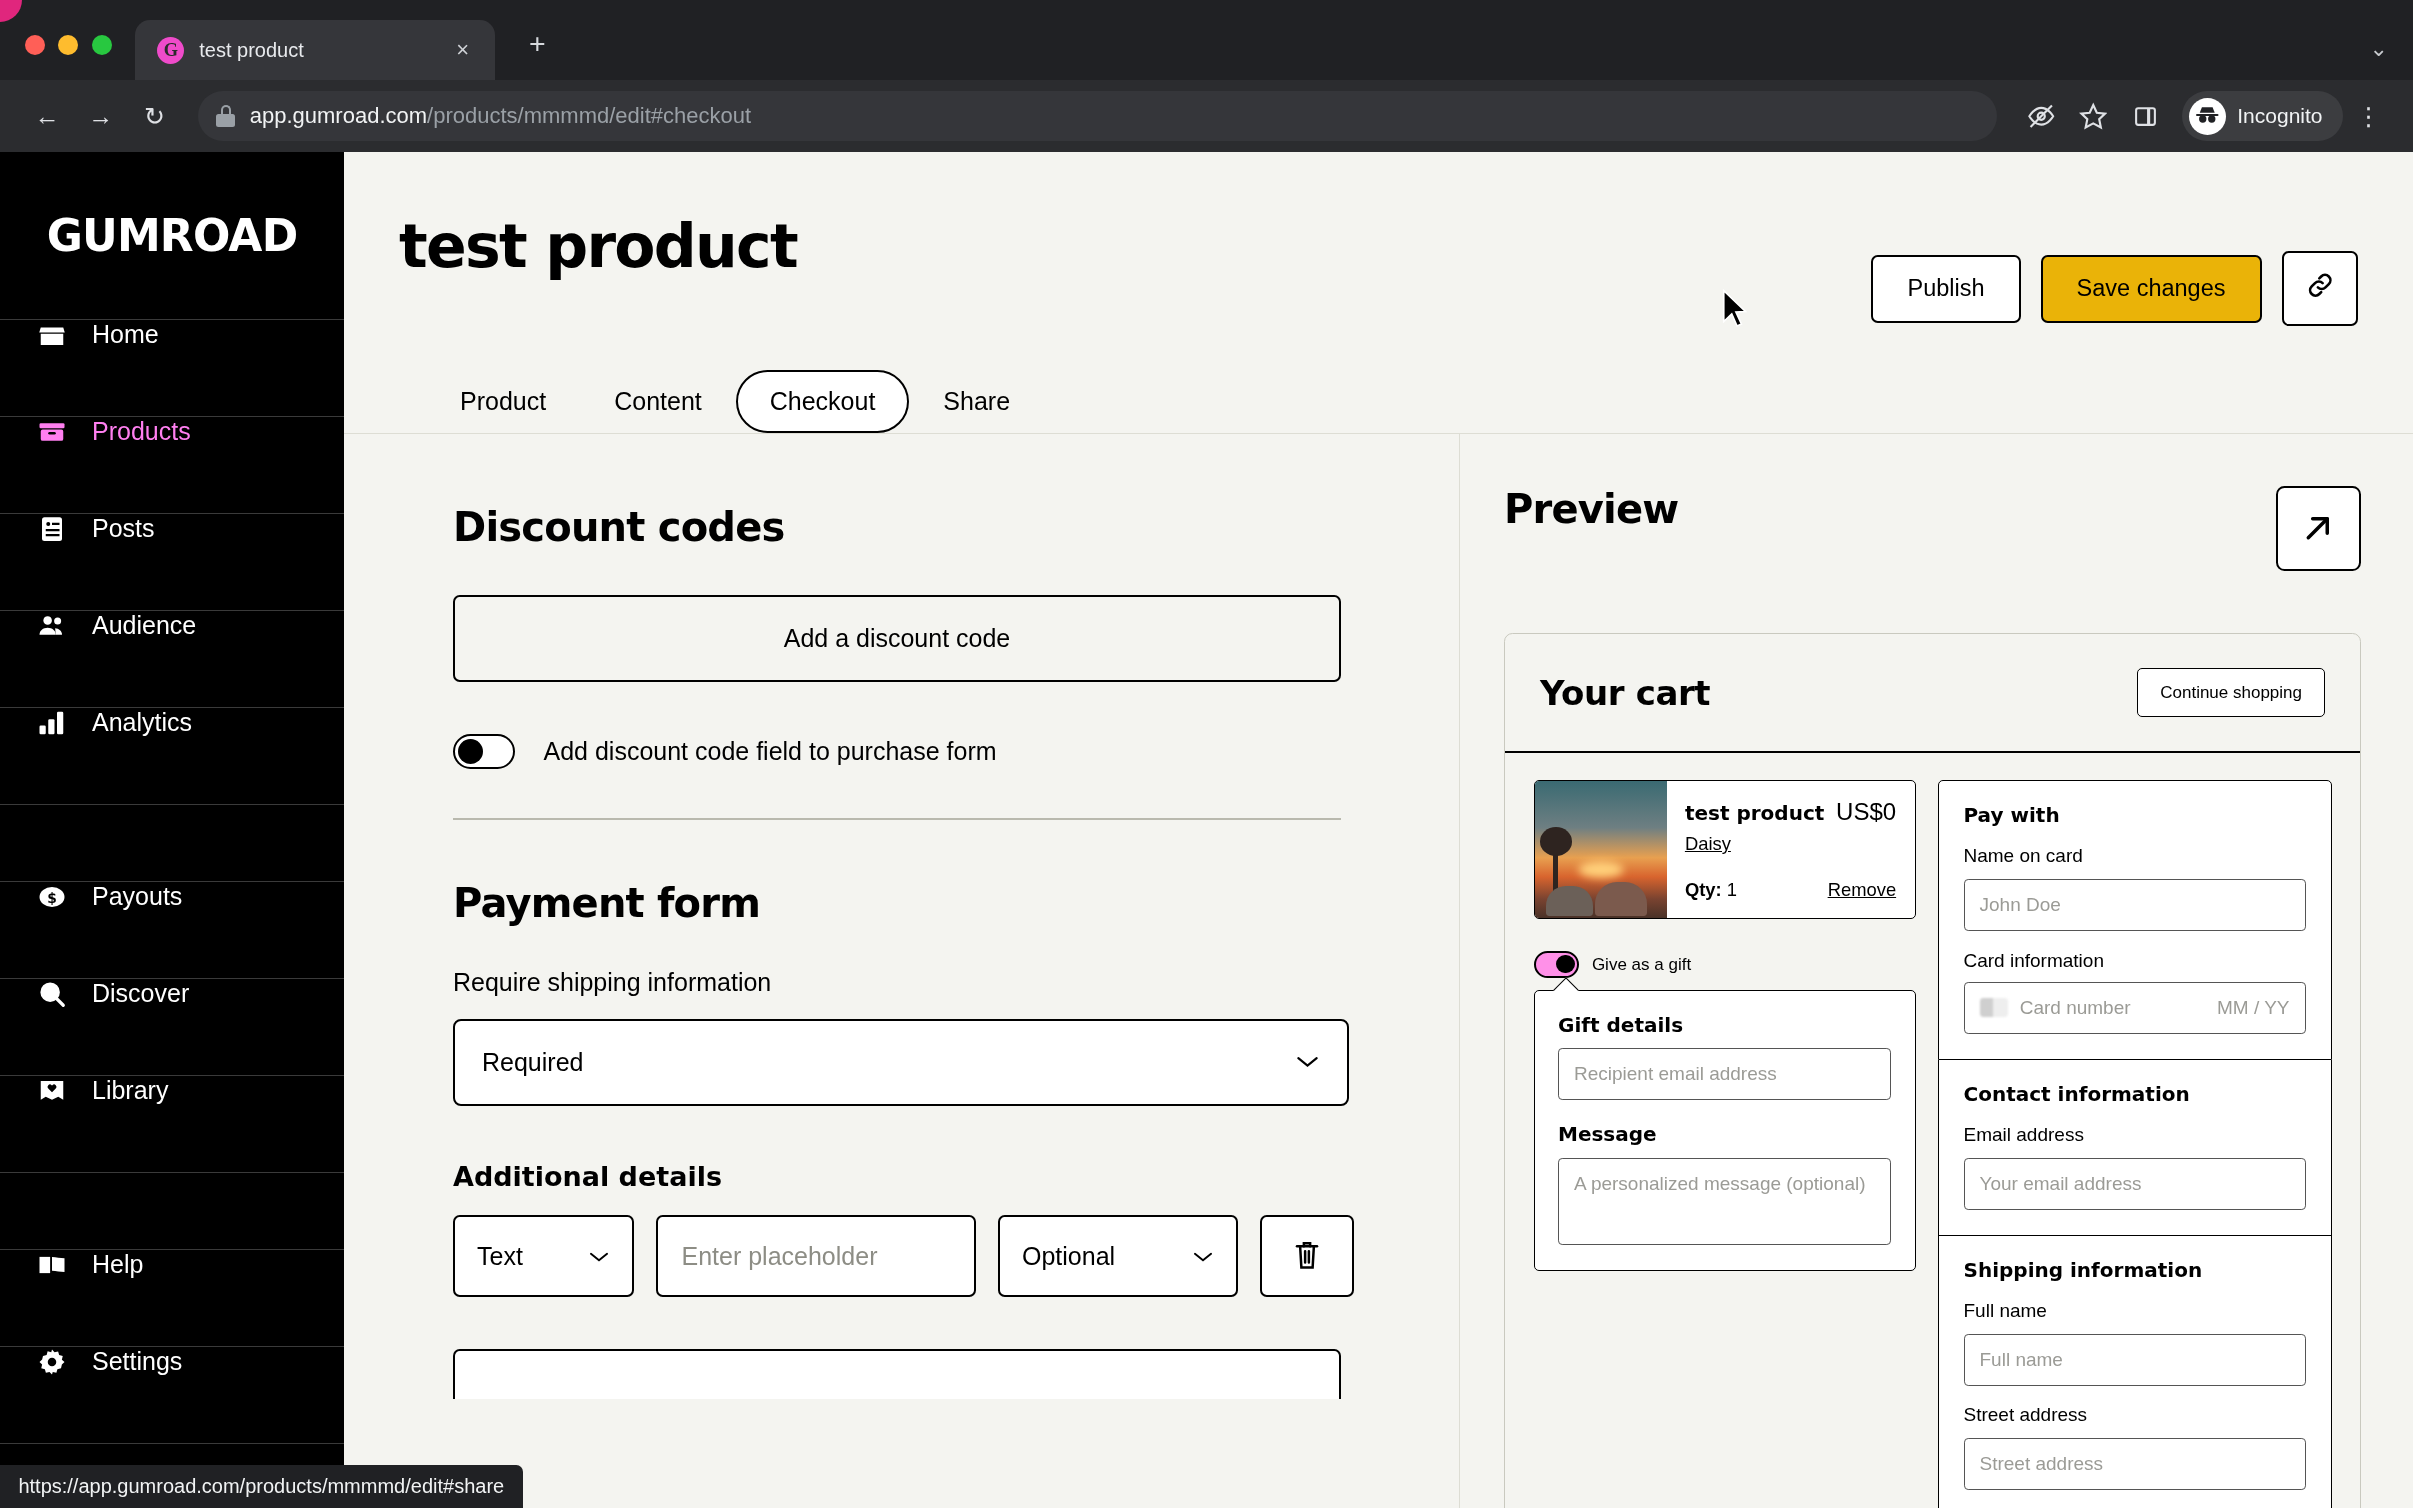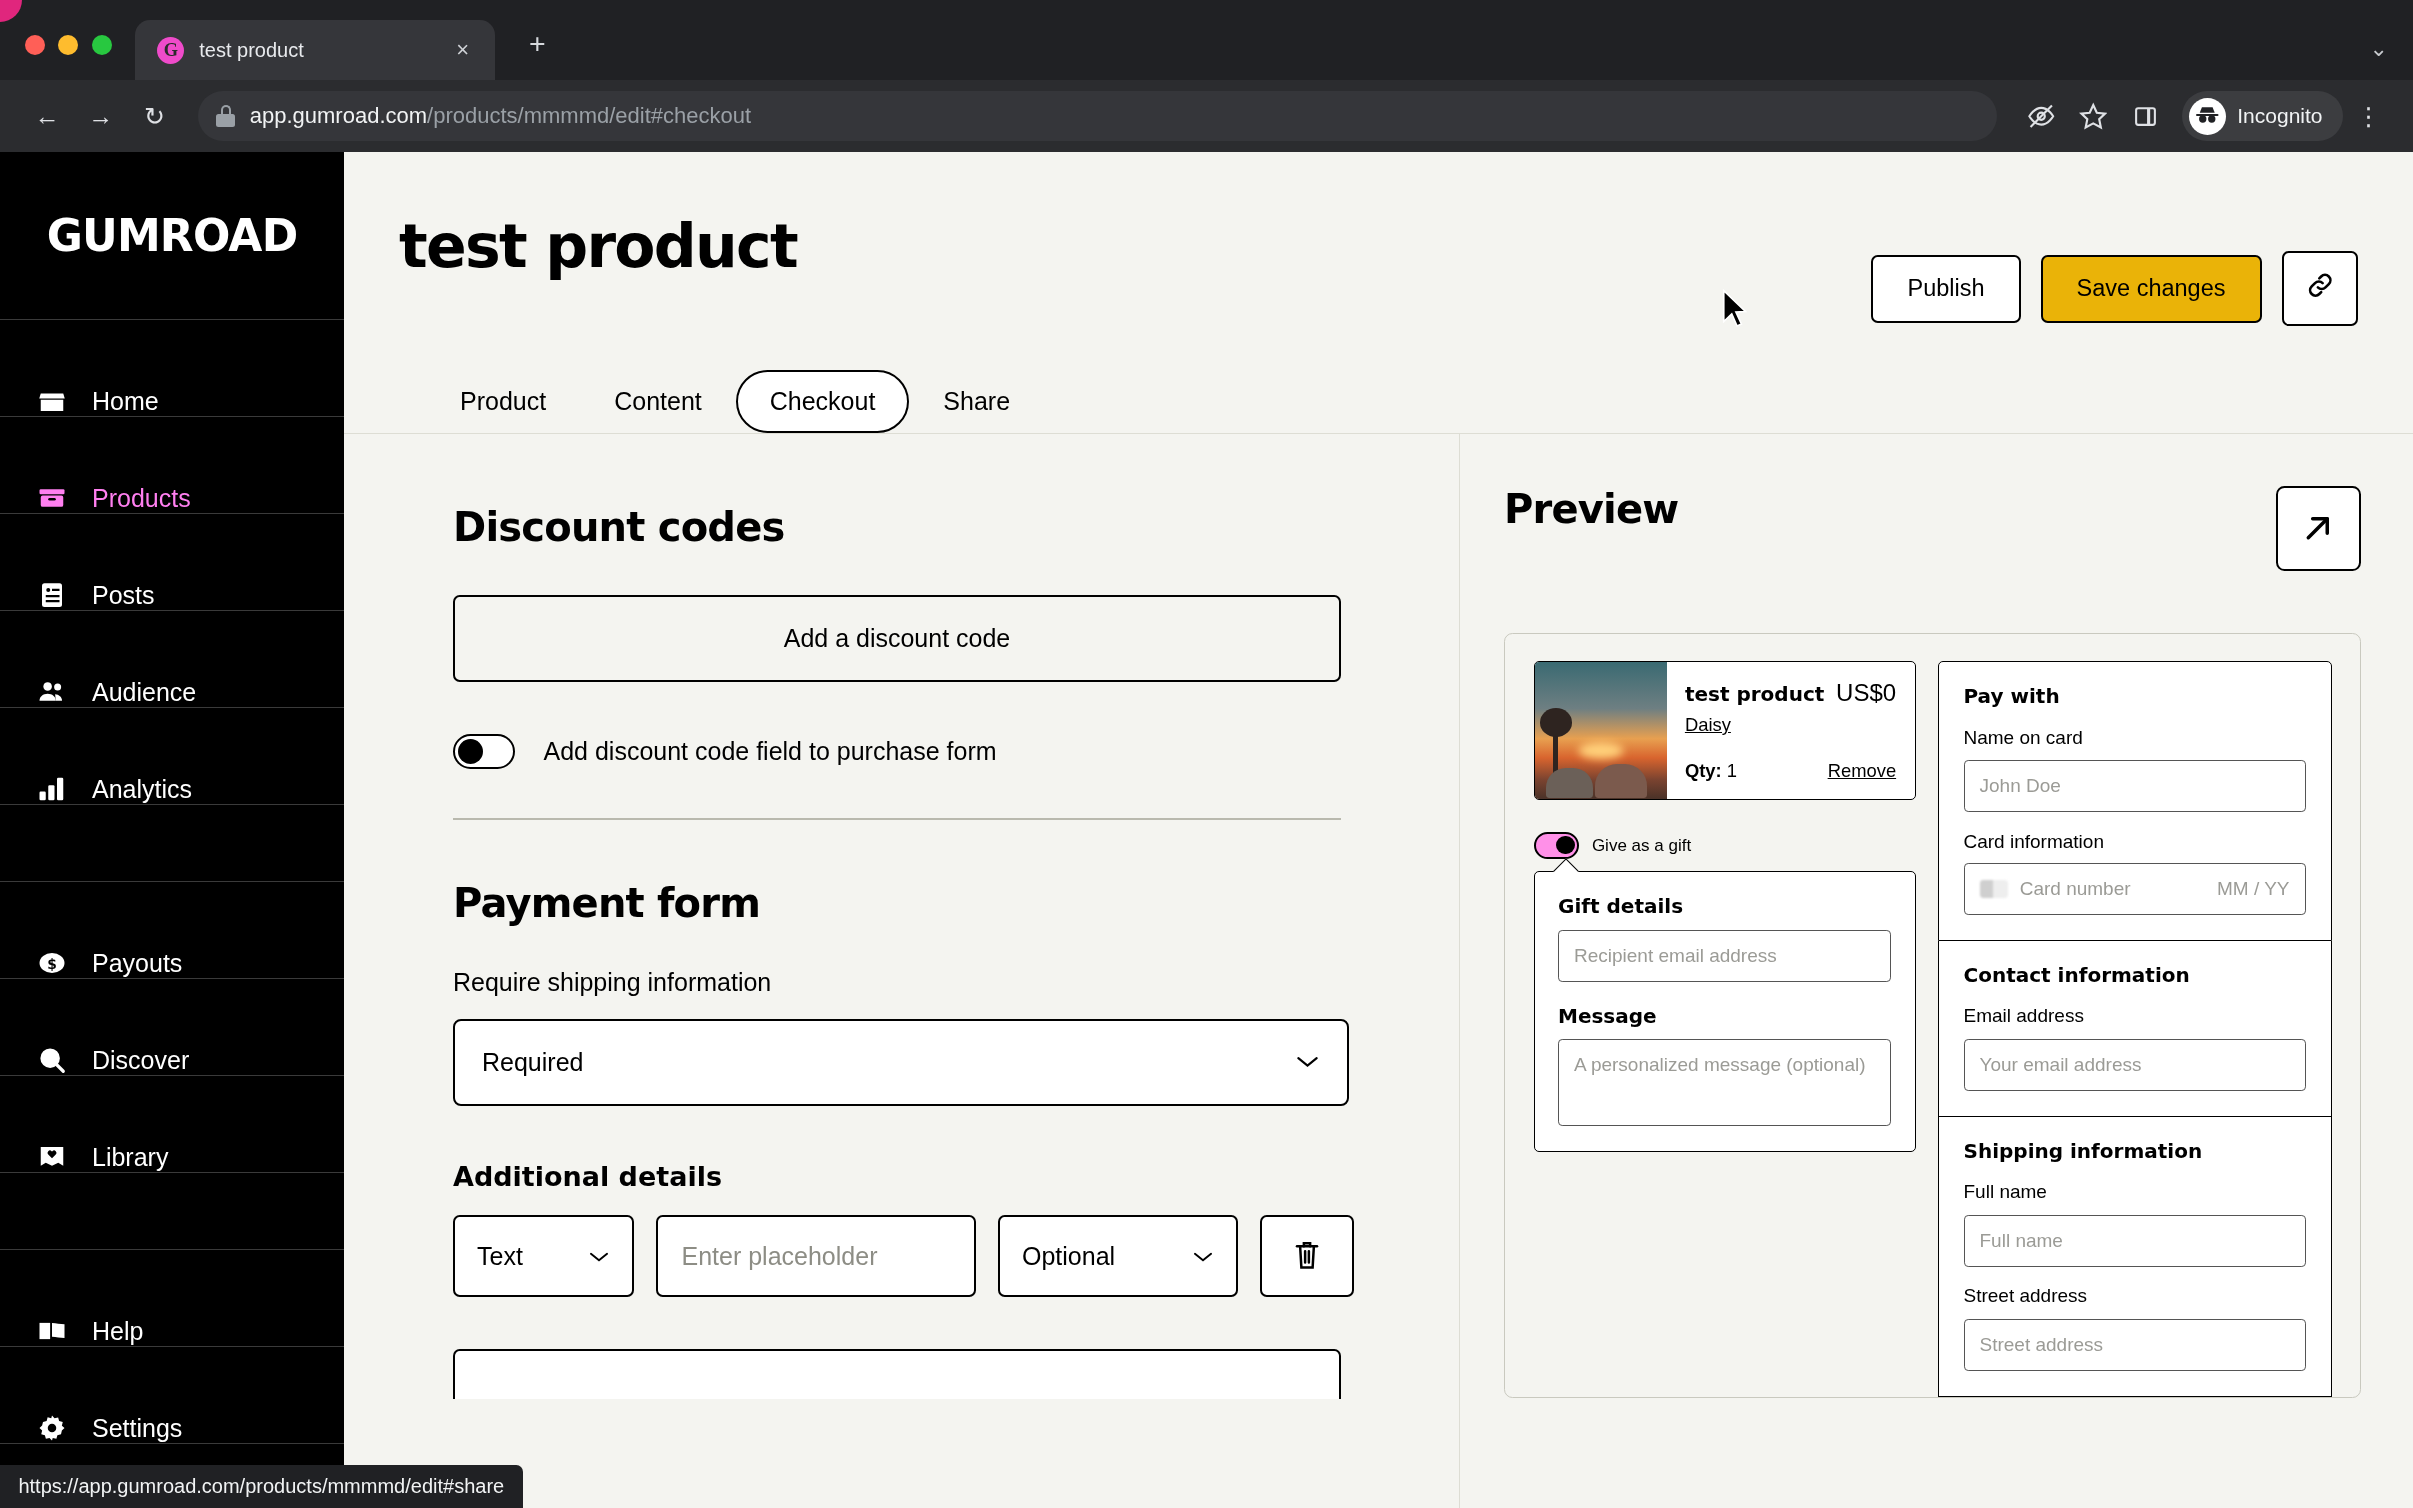--- a/index.html
+++ b/index.html
@@ -84,21 +84,21 @@
   
   .app { display:flex; height:1356px; background:#f4f4f0; }
 
   
   .sidebar { width:344px; background:#000; flex:none; display:flex; flex-direction:column; }
   .brand { height:168px; display:flex; align-items:center; justify-content:center;
            border-bottom:1.7px solid #3a3a3a;text-align:center; }
   .brand-text { color:#fff; font-size:44px; font-weight:700; letter-spacing:-0.8px;
                 font-family:"DejaVu Sans", sans-serif; }
   .nav-item {
-    display:flex; align-items:flex-end; gap:25px; height:97px; padding:0 37px;
+    display:flex; align-items:flex-start; gap:25px; height:97px; padding:0 37px;
     border-bottom:1.7px solid #3a3a3a; color:#fff; font-size:25px;
   }
   .nav-item.active { color:#ff7ff0; }
   .nav-item.active .nav-ico { background:#ff7ff0; }
   .nav-gap { height:77px; border-bottom:1.7px solid #3a3a3a; }
   .nav-ico { width:30px; height:30px; flex:none; background:#fff; }
   svg.navsvg { width:30px; height:30px; fill:currentColor; }
 
   
   .main { flex:1; display:flex; flex-direction:column; min-width:0; }
@@ -556,20 +556,24 @@
               <span>
                 <svg width="35" height="35" viewBox="0 0 24 24" fill="none" stroke="#000" stroke-width="2.4" stroke-linecap="round" stroke-linejoin="round">
                   <line x1="5" y1="19" x2="18" y2="6"></line>
                     <polyline points="8,6 18,6 18,16"></polyline>
                 </svg>
               </span>
             </div>
           </div>
 
           <div class="cart-card">
+            <div class="cart-head">
+              <h3>Your cart</h3>
+              <button class="cont-shop">Continue shopping</button>
+            </div>
 
             <div class="cart-body">
 
               <div class="cart-left">
                 <div class="item-card">
                   <div class="item-thumb">
                     <div class="sun"></div>
                       <div class="tree"></div>
                       <div class="eleA"></div>
                       <div class="eleB"></div>

